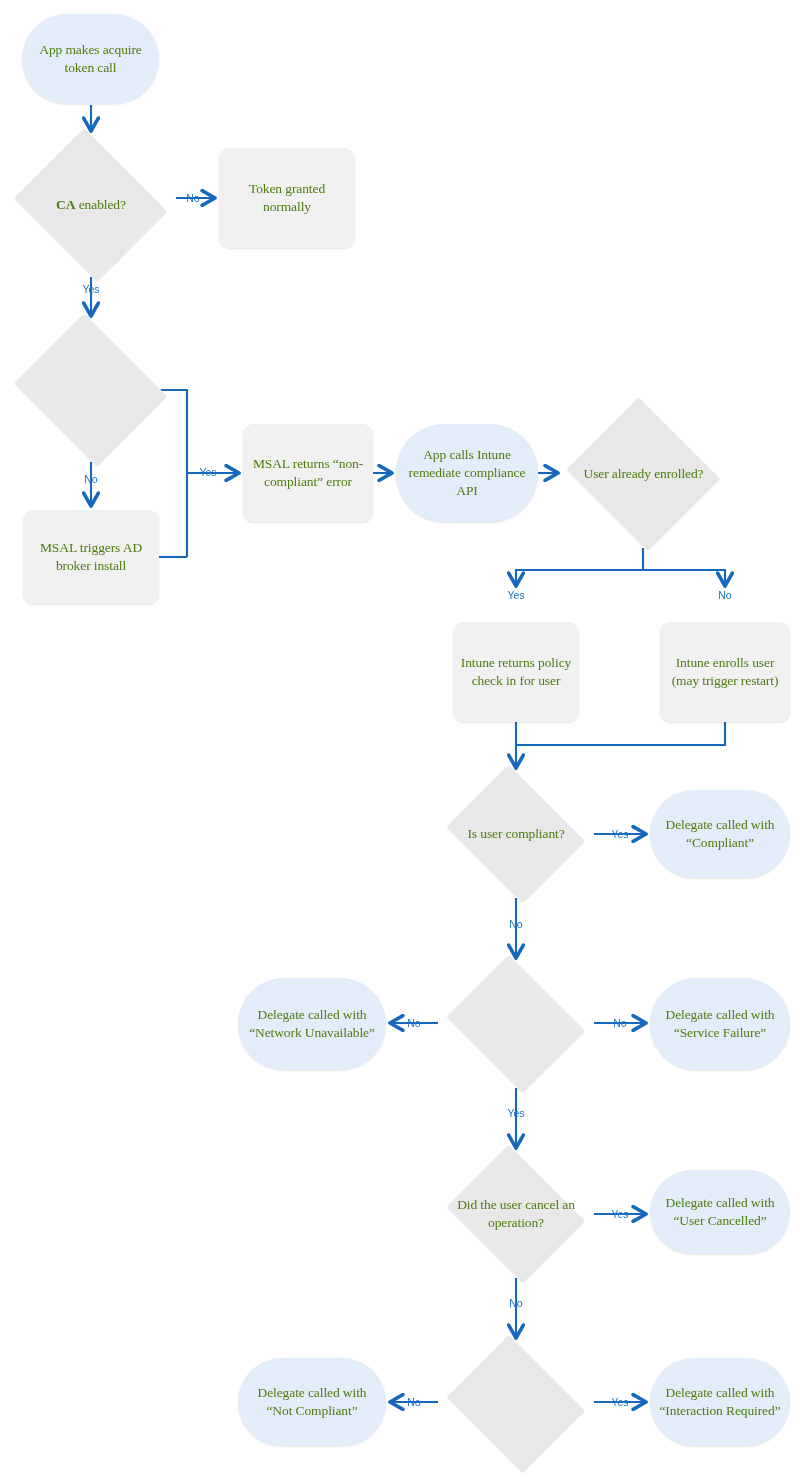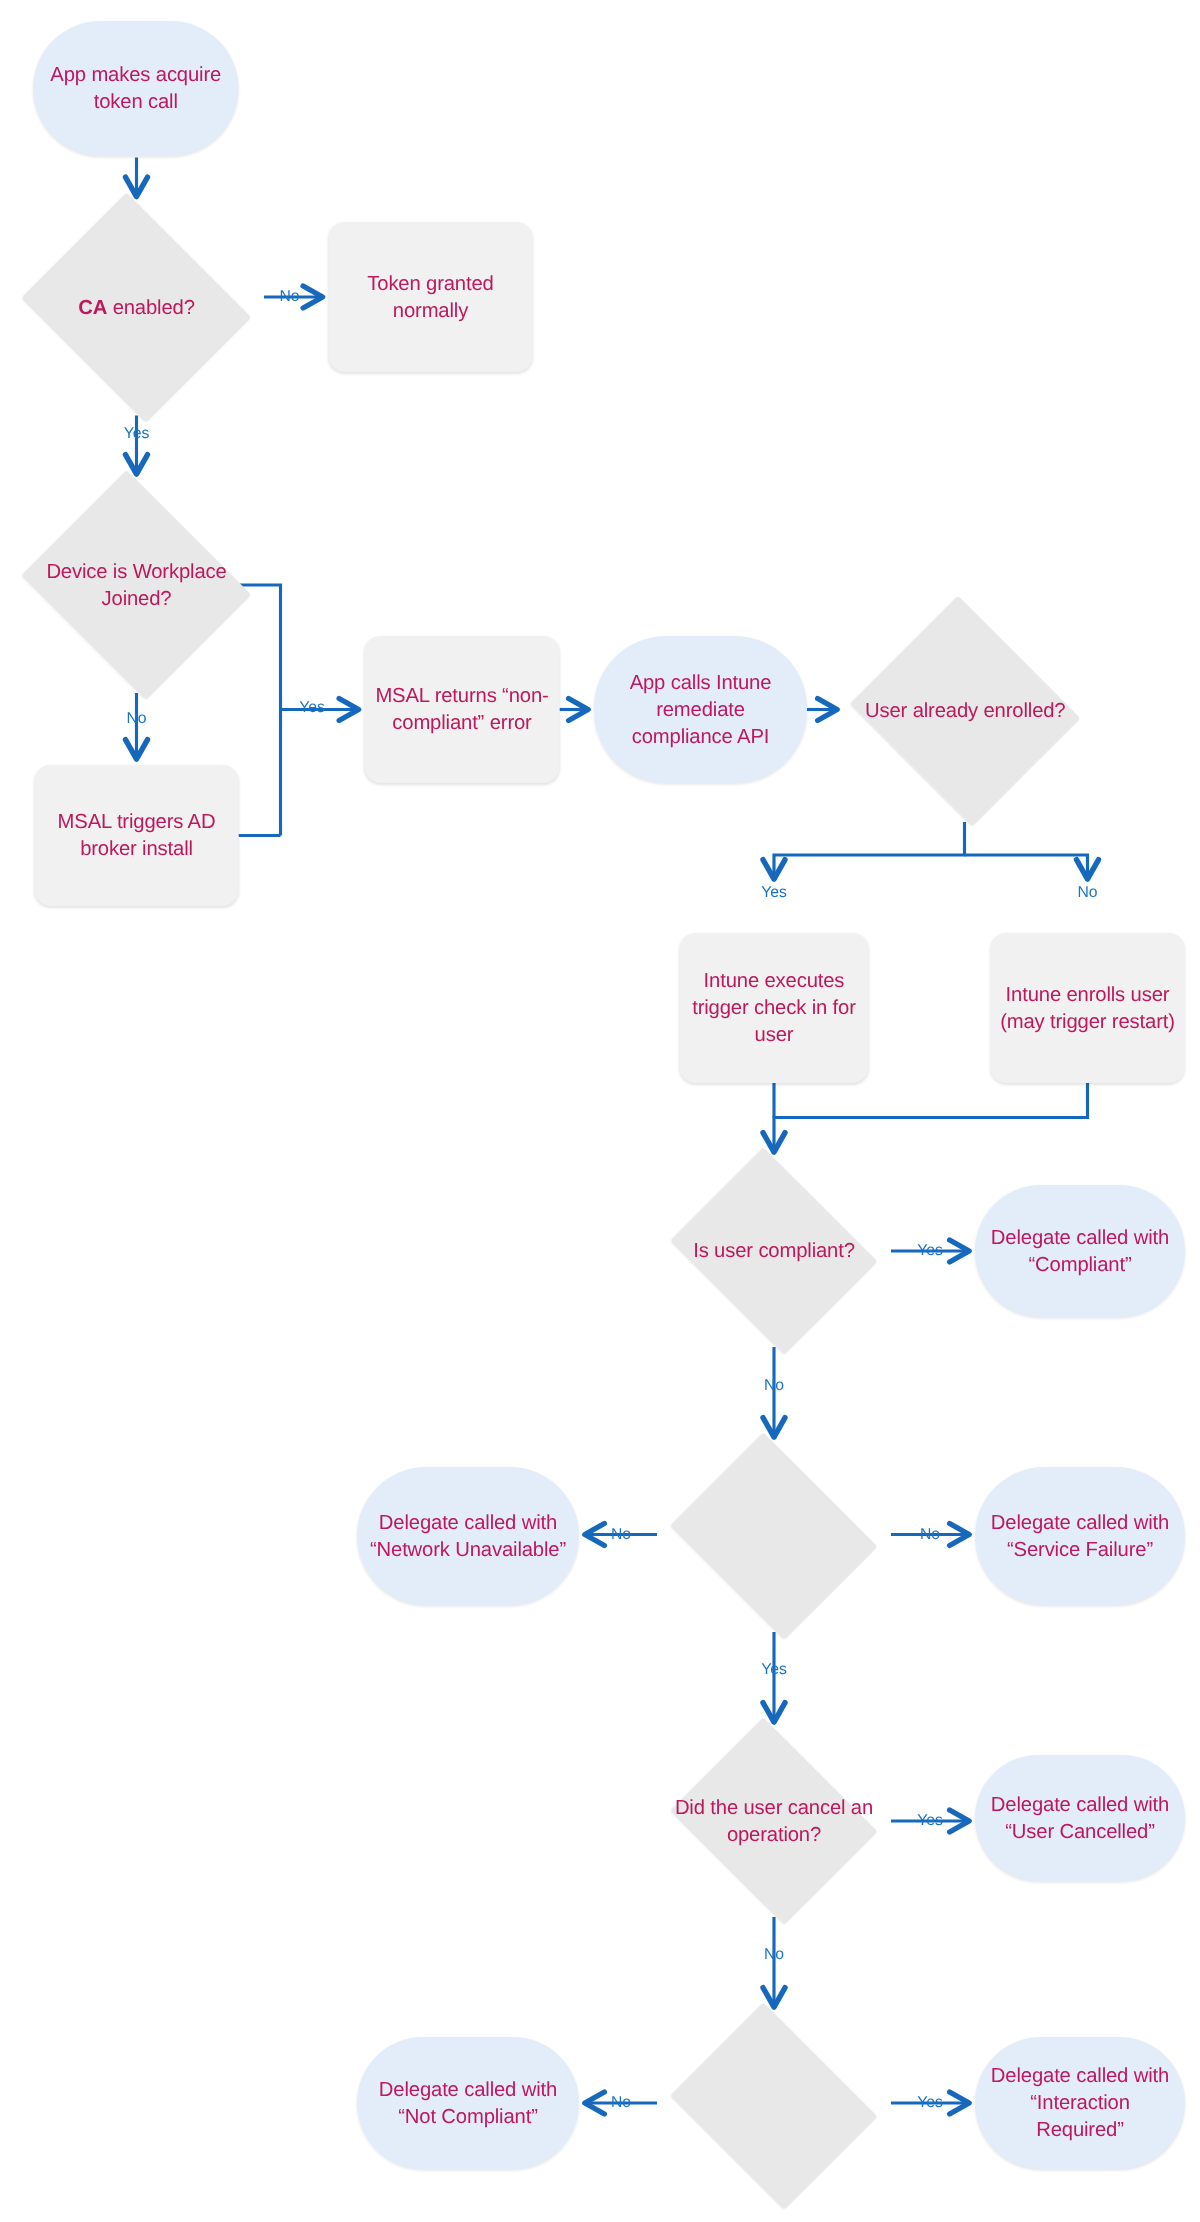--- a/index.html
+++ b/index.html
@@ -8,25 +8,26 @@
     position:relative;
     width:800px;height:1481px;
     background:#ffffff;
     overflow:hidden;
   }
   #edges{position:absolute;left:0;top:0;width:800px;height:1481px;}
   .node{
     position:absolute;
     display:flex;align-items:center;justify-content:center;
     text-align:center;
-    color:#be185d;
+    color:#4d7c0f;
     font-size:13.5px;
     line-height:1.32;
     box-sizing:border-box;
     letter-spacing:-0.1px;
+    font-family:Liberation Serif, serif;
   }
   .node span{display:block;padding:0 6px;}
   
   .n-term{
     background:#e3edf9;
     border-radius:48px;
     box-shadow:0 1px 2px rgba(0,0,0,0.10);
   }
   
   .n-proc{
@@ -118,37 +119,36 @@
       </div>
       <div class="node n-dec" style="left: 8px; top: 135px; width: 166px; height: 140px;">
         <div class="dia"></div>
         <span><b class="bold">CA</b> enabled?</span>
       </div>
       <div class="node n-proc" style="left: 219px; top: 148px; width: 136px; height: 100px;">
         <span>Token granted normally</span>
       </div>
       <div class="node n-dec" style="left: 8px; top: 320px; width: 166px; height: 140px;">
         <div class="dia"></div>
-        <span>Device is Workplace Joined?</span>
       </div>
       <div class="node n-proc" style="left: 23px; top: 510px; width: 136px; height: 94px;">
         <span>MSAL triggers AD broker install</span>
       </div>
       <div class="node n-proc" style="left: 243px; top: 424px; width: 130px; height: 98px;">
         <span>MSAL returns “non-compliant” error</span>
       </div>
       <div class="node n-term" style="left: 396px; top: 424px; width: 142px; height: 98px;">
         <span>App calls Intune remediate compliance API</span>
       </div>
       <div class="node n-dec" style="left: 562px; top: 402px; width: 163px; height: 144px;">
         <div class="dia"></div>
         <span>User already enrolled?</span>
       </div>
       <div class="node n-proc" style="left: 453px; top: 622px; width: 126px; height: 100px;">
-        <span>Intune executes trigger check in for user</span>
+        <span>Intune returns policy check in for user</span>
       </div>
       <div class="node n-proc" style="left: 660px; top: 622px; width: 130px; height: 100px;">
         <span>Intune enrolls user (may trigger restart)</span>
       </div>
       <div class="node n-dec" style="left: 440px; top: 772px; width: 152px; height: 124px;">
         <div class="dia"></div>
         <span>Is user compliant?</span>
       </div>
       <div class="node n-term" style="left: 650px; top: 790px; width: 140px; height: 88px; justify-content: flex-end;">
         <span>Delegate called with “Compliant”</span>

